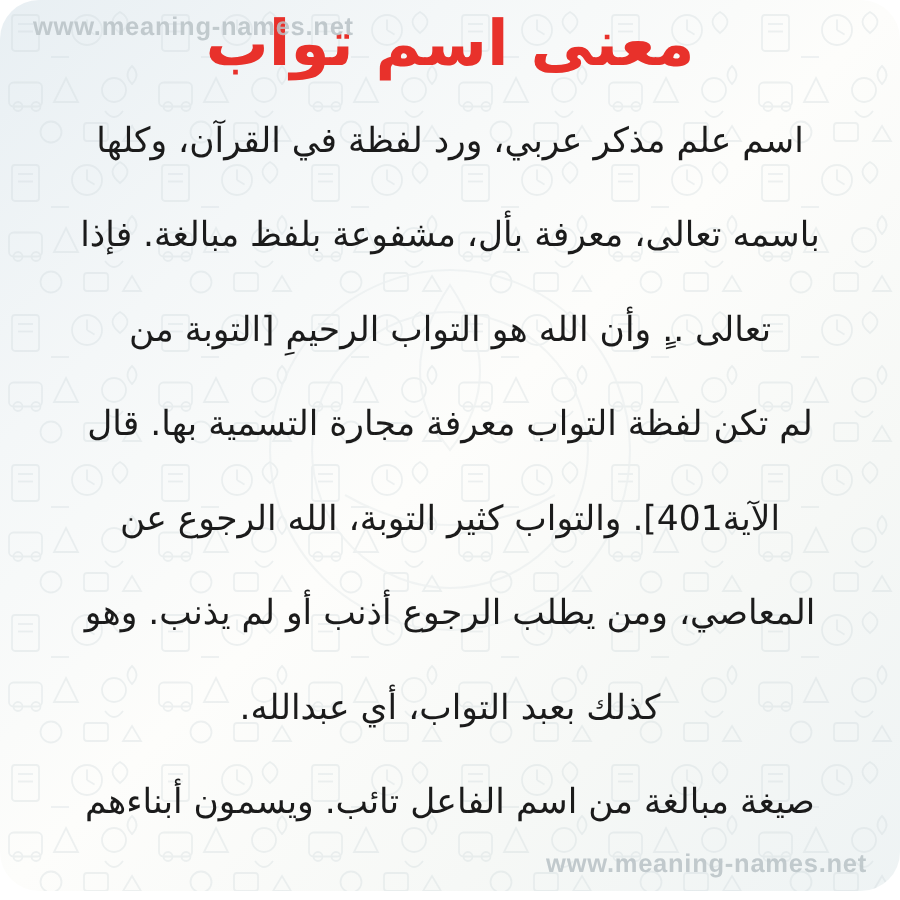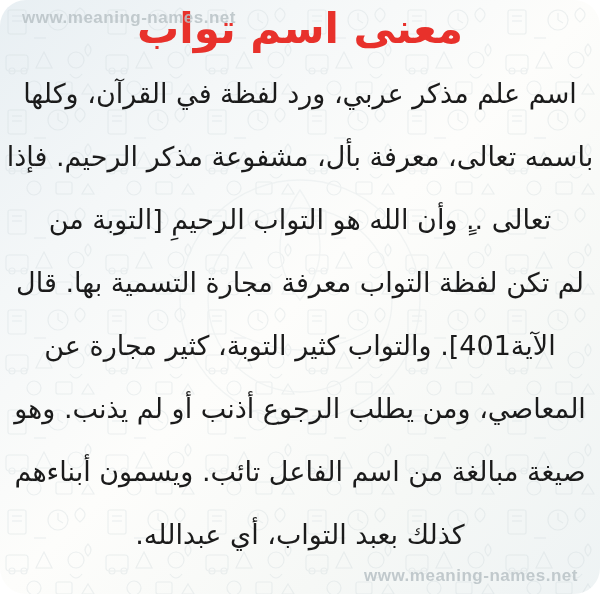--- a/index.html
+++ b/index.html
@@ -81,21 +81,21 @@
     width: 600px;
     height: 510px;
     padding: 0 18px;
     box-sizing: border-box;
     z-index: 3;
     direction: rtl;
   }
   .text-line {
     width: 100%;
     text-align: left;
-    font-size: 27px;
+    font-size: 23px;
     line-height: 26px;
     color: #1b1b1b;
     height: 63px;
     display: flex;
     align-items: center;
     justify-content: center;
     direction: rtl;
     white-space: nowrap;
   }
 </style>
@@ -139,24 +139,24 @@
   </svg>
 
   <div id="watermark-top" class="watermark">www.meaning-names.net</div>
 
   <div id="title-bar">
     <span id="title-text">معنى اسم تواب</span>
   </div>
 
   <div id="body-text">
     <div class="text-line">اسم علم مذكر عربي، ورد لفظة في القرآن، وكلها</div>
-    <div class="text-line">باسمه تعالى، معرفة بأل، مشفوعة مذكر الرحيم. فإذا</div>
+    <div class="text-line">باسمه تعالى، معرفة بأل، مشفوعة بلفظ مبالغة. فإذا</div>
     <div class="text-line">تعالى ..ٍ وأن الله هو التواب الرحيمِ [التوبة من</div>
     <div class="text-line">لم تكن لفظة التواب معرفة مجارة التسمية بها. قال</div>
-    <div class="text-line">الآية401]. والتواب كثير التوبة، كثير مجارة عن</div>
+    <div class="text-line">الآية401]. والتواب كثير التوبة، الله الرجوع عن</div>
     <div class="text-line">المعاصي، ومن يطلب الرجوع أذنب أو لم يذنب. وهو</div>
+    <div class="text-line">كذلك بعبد التواب، أي عبدالله.</div>
     <div class="text-line">صيغة مبالغة من اسم الفاعل تائب. ويسمون أبناءهم</div>
-    <div class="text-line">كذلك بعبد التواب، أي عبدالله.</div>
   </div>
 
   <div id="watermark-bottom" class="watermark">www.meaning-names.net</div>
 
 </div>
 
 </body></html>

